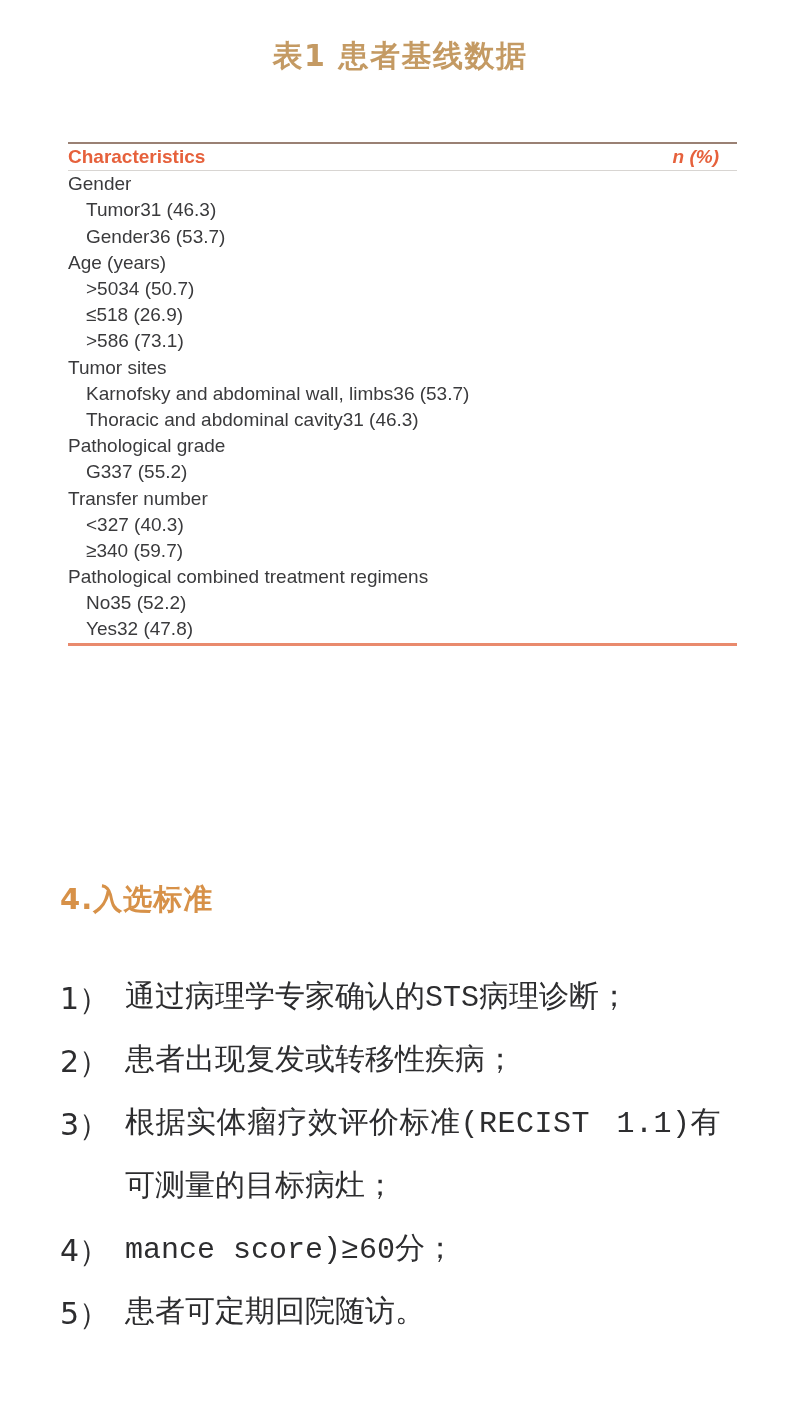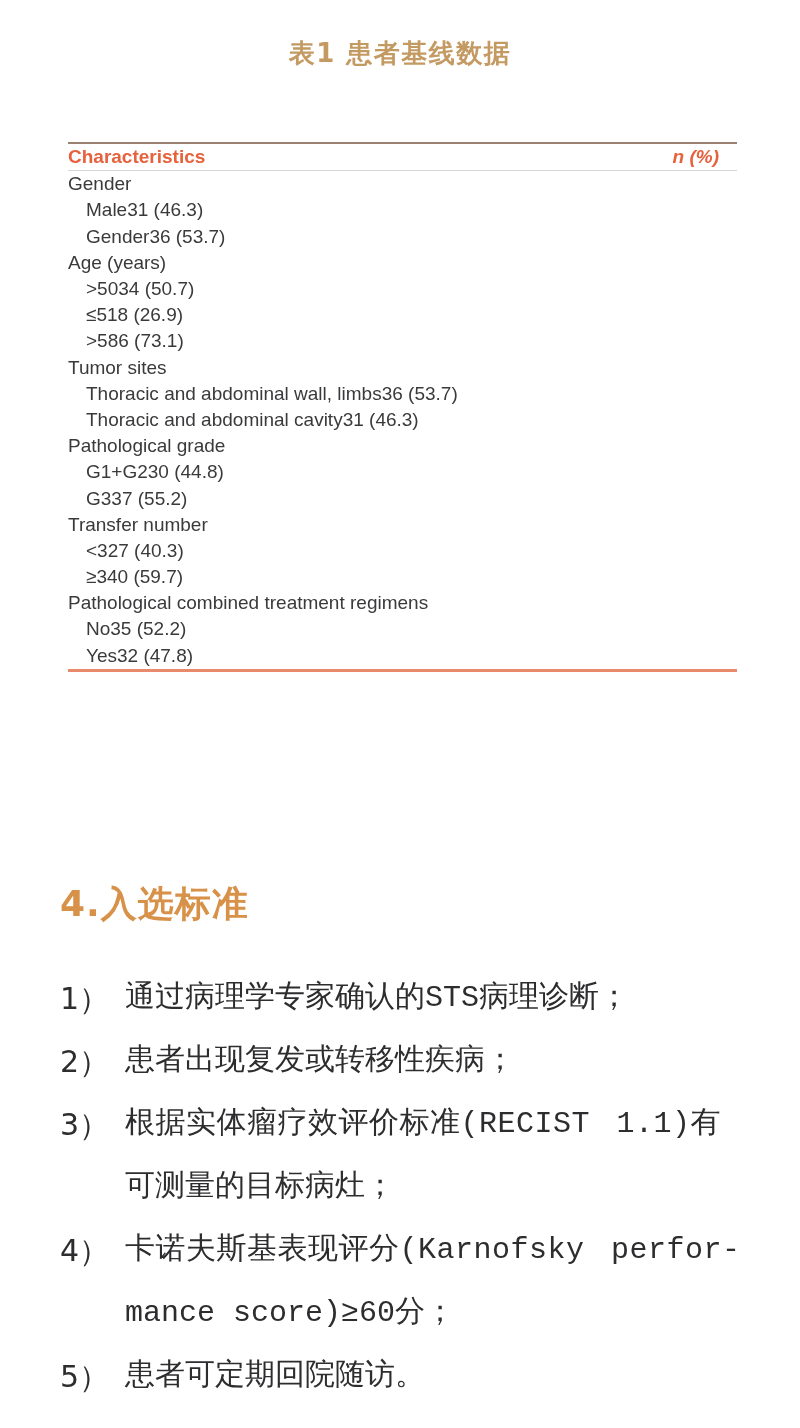--- a/index.html
+++ b/index.html
@@ -4,21 +4,21 @@
 <style>
   html, body { margin:0; padding:0; background:#ffffff; }
   .page {
     position:relative; width:800px; height:1428px; background:#ffffff;
     overflow:hidden; font-family:"Liberation Sans", sans-serif;
   }
 
   
   .page-title {
     position:absolute; top:36px; left:0; width:100%; margin:0;
-    text-align:center; font-size:26px; font-weight:700; color:#c49a63;
+    text-align:center; font-size:30px; font-weight:700; color:#c49a63;
     letter-spacing:1.5px; font-family:"DejaVu Sans", sans-serif;
   }
 
   
   .table-block { position:absolute; left:68px; top:142px; width:669px; }
   .caption {
     margin:0 0 11px 0; font-size:20.5px; font-weight:700; color:#6f3b2a;
     line-height:27px;
   }
   .rule { height:0; }
@@ -34,21 +34,21 @@
     height:26.2px; display:flex; 
     align-items:center; font-size:19px; color:#3a3a3c;
   }
   .trow .tlabel { white-space:nowrap; }
   .trow.sub .tlabel { padding-left:18px; }
   .trow .tval { white-space:nowrap; }
 
   
   .section-heading {
     position:absolute; left:60px; top:880px; margin:0;
-    font-size:36px; font-weight:700; color:#d79148;
+    font-size:29px; font-weight:700; color:#d79148;
     font-family:"DejaVu Sans", sans-serif; letter-spacing:1px;
   }
 
   
   .inclusion-list {
     position:absolute; left:60px; top:967px; width:700px;
     margin:0; padding:0; list-style:none;
     font-family:"DejaVu Sans", sans-serif; color:#2d2d2f; font-size:30px;
   }
   .li { display:flex; }
@@ -73,21 +73,21 @@
       <span class="tval">n (%)</span>
     </div>
 
     <div class="rule mid-rule"></div>
 
     <div class="trow">
       <span class="tlabel">Gender</span>
       <span class="tval"></span>
     </div>
     <div class="trow sub">
-      <span class="tlabel">Male</span>
+      <span class="tlabel">Tumor</span>
       <span class="tval">31 (46.3)</span>
     </div>
     <div class="trow sub">
       <span class="tlabel">Gender</span>
       <span class="tval">36 (53.7)</span>
     </div>
     <div class="trow">
       <span class="tlabel">Age (years)</span>
       <span class="tval"></span>
     </div>
@@ -101,34 +101,30 @@
     </div>
     <div class="trow sub">
       <span class="tlabel">&gt;5</span>
       <span class="tval">86 (73.1)</span>
     </div>
     <div class="trow">
       <span class="tlabel">Tumor sites</span>
       <span class="tval"></span>
     </div>
     <div class="trow sub">
-      <span class="tlabel">Thoracic and abdominal wall, limbs</span>
+      <span class="tlabel">Karnofsky and abdominal wall, limbs</span>
       <span class="tval">36 (53.7)</span>
     </div>
     <div class="trow sub">
       <span class="tlabel">Thoracic and abdominal cavity</span>
       <span class="tval">31 (46.3)</span>
     </div>
     <div class="trow">
       <span class="tlabel">Pathological grade</span>
       <span class="tval"></span>
-    </div>
-    <div class="trow sub">
-      <span class="tlabel">G1+G2</span>
-      <span class="tval">30 (44.8)</span>
     </div>
     <div class="trow sub">
       <span class="tlabel">G3</span>
       <span class="tval">37 (55.2)</span>
     </div>
     <div class="trow">
       <span class="tlabel">Transfer number</span>
       <span class="tval"></span>
     </div>
     <div class="trow sub">
@@ -173,21 +169,20 @@
     <li class="li">
       <span class="num">3）</span>
       <div class="li-text">
         <div class="line stretch">根据实体瘤疗效评价标准(RECIST 1.1)有</div>
         <div class="line">可测量的目标病灶；</div>
       </div>
     </li>
     <li class="li">
       <span class="num">4）</span>
       <div class="li-text">
-        <div class="line stretch">卡诺夫斯基表现评分(Karnofsky perfor-</div>
         <div class="line">mance score)≥60分；</div>
       </div>
     </li>
     <li class="li">
       <span class="num">5）</span>
       <div class="li-text">
         <div class="line">患者可定期回院随访。</div>
       </div>
     </li>
   </ol>

